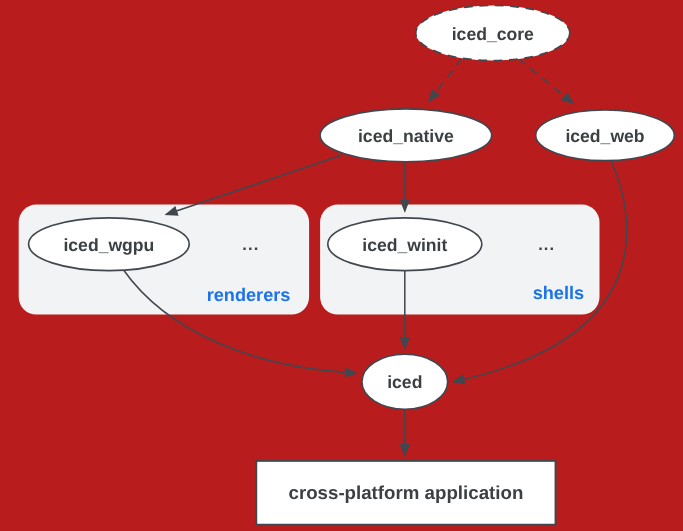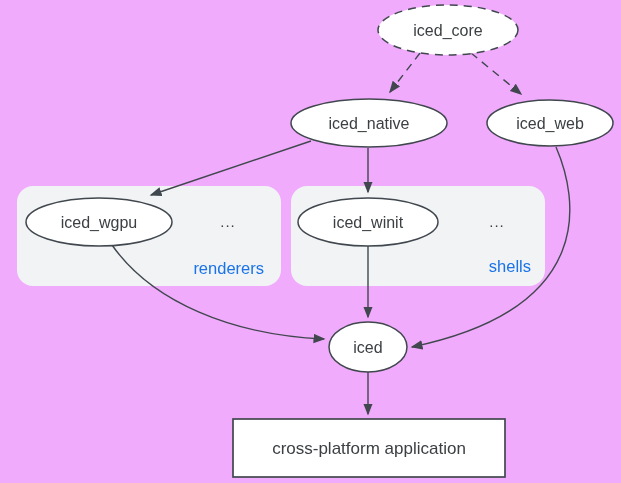--- a/index.html
+++ b/index.html
@@ -4,23 +4,24 @@
 <style>
   html, body {
     margin: 0;
     padding: 0;
     background: #ffffff;
   }
   .stage {
     position: relative;
     width: 621px;
     height: 483px;
-    background: #f0abfc;
+    background: #b91c1c;
     font-family: "Liberation Sans", sans-serif;
     overflow: hidden;
+    font-weight: bold;
   }
   svg { display: block; }
 
   .group-box {
     fill: #f1f3f4;
     stroke: none;
   }
   .edge {
     fill: none;
     stroke: #41474e;

